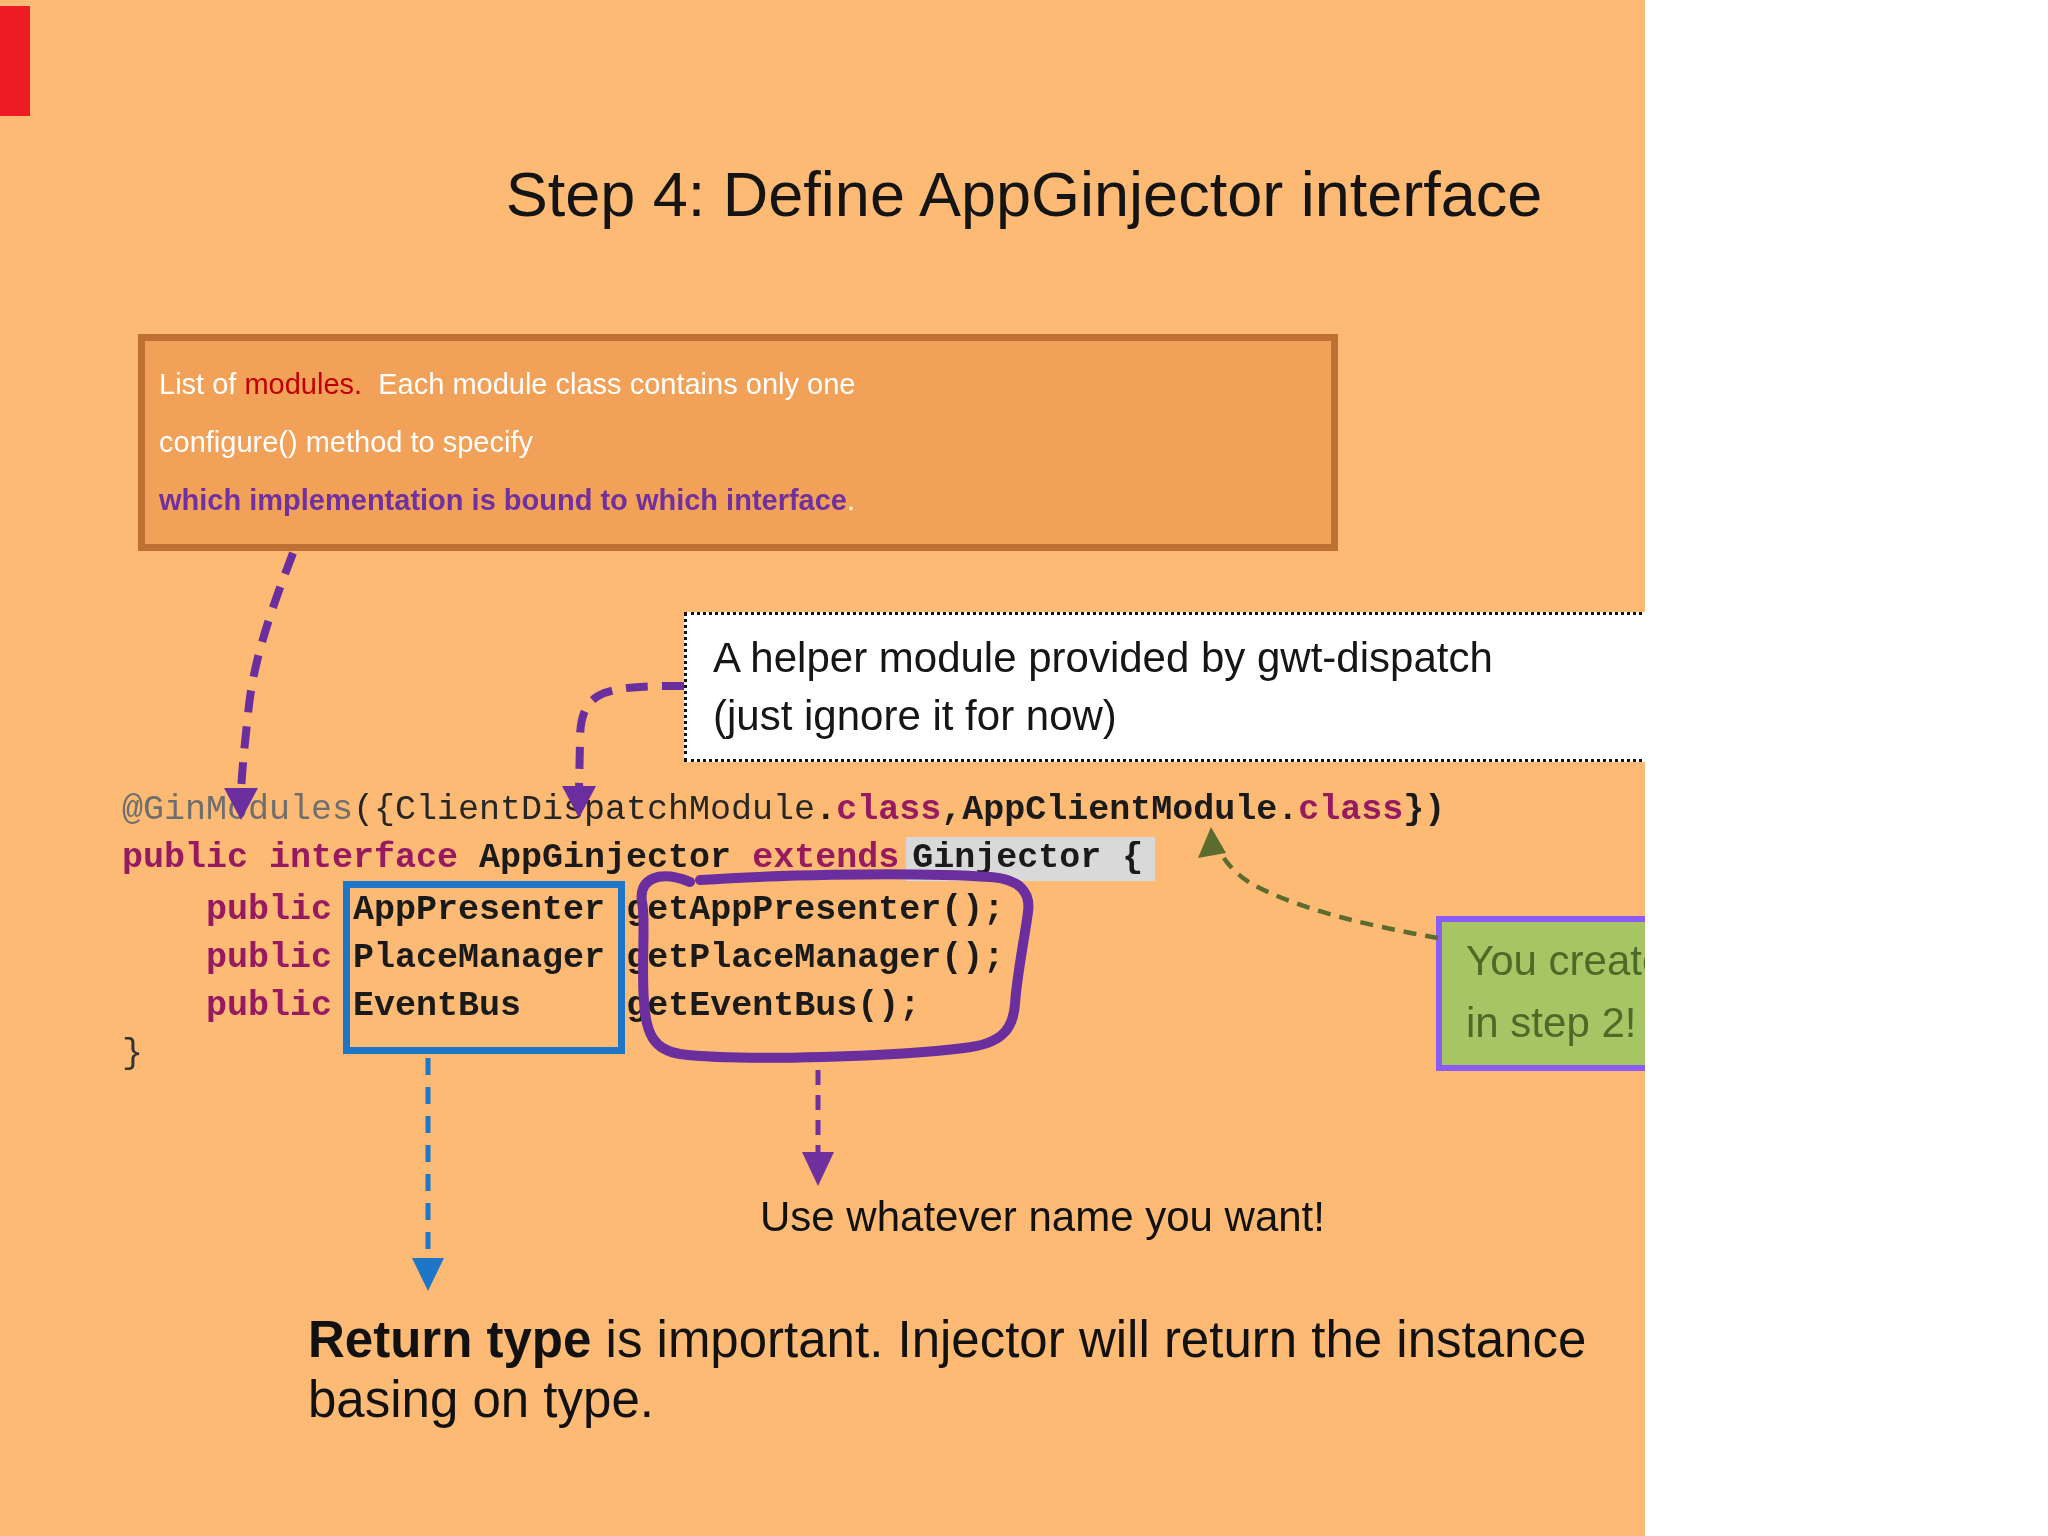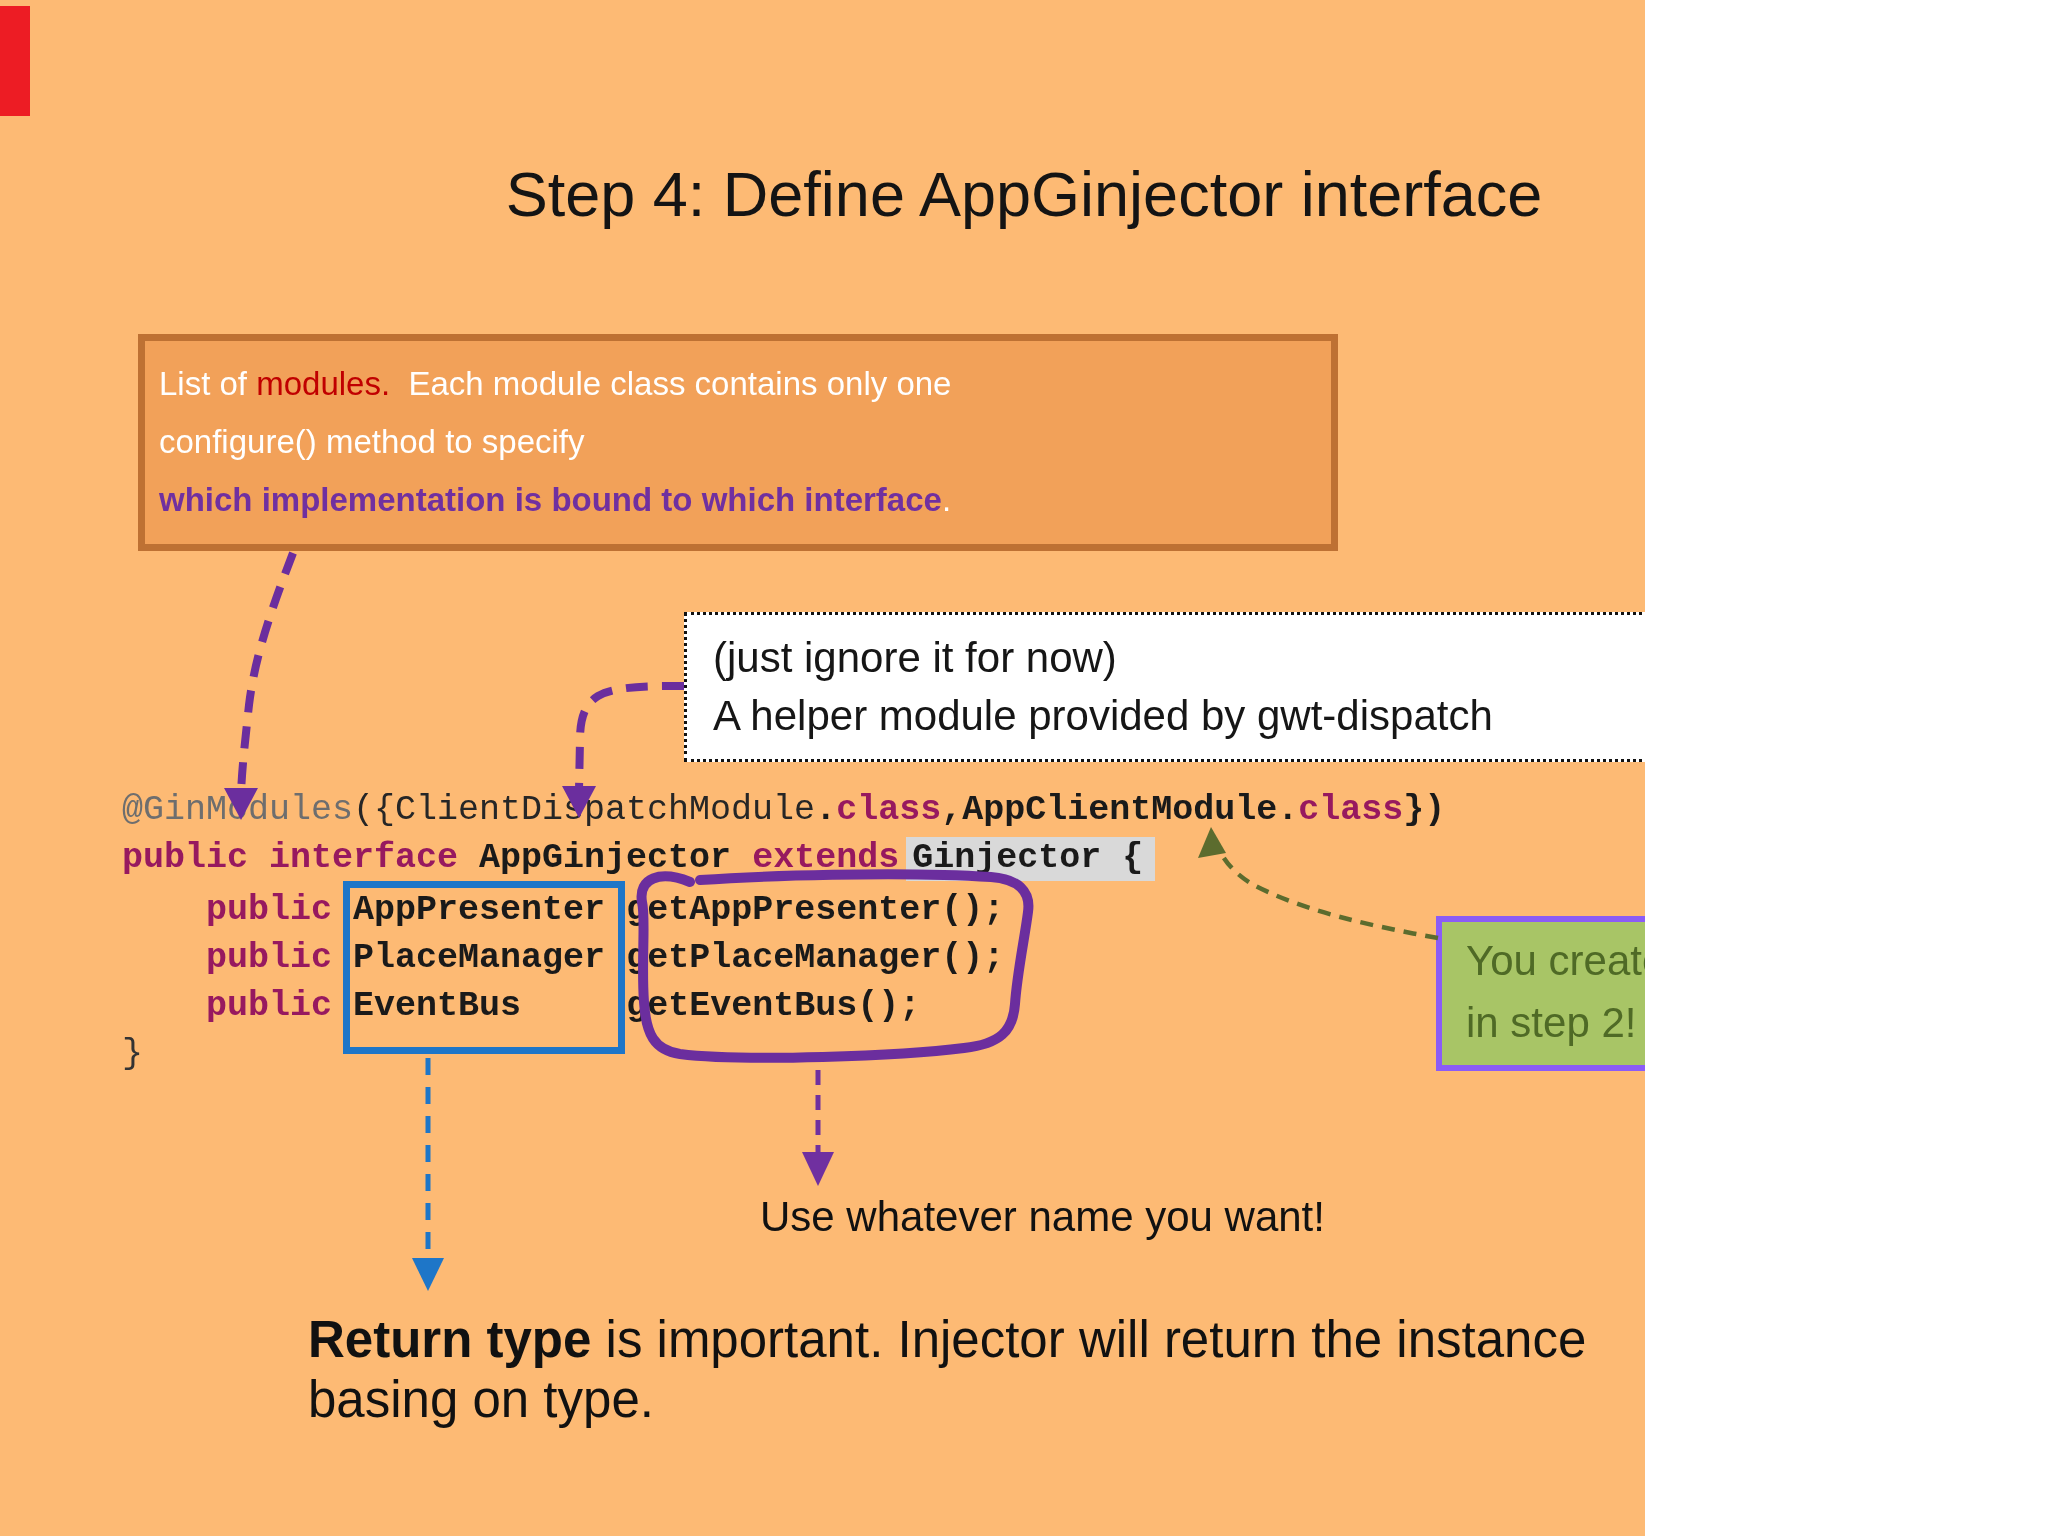--- a/index.html
+++ b/index.html
@@ -4,21 +4,21 @@
 <style>
   html,body{margin:0;padding:0;background:#ffffff;}
   .slide{position:relative;width:1645px;height:1536px;background:#fdba74;overflow:hidden;
          font-family:"Liberation Sans", sans-serif;}
   .red-marker{position:absolute;left:0;top:6px;width:30px;height:110px;background:#ED1C24;}
   .title{position:absolute;left:0;top:158px;width:2048px;text-align:center;margin:0;
          font-size:63px;font-weight:400;color:#141414;letter-spacing:0;}
   
   .orange-note{position:absolute;left:138px;top:334px;width:1200px;height:217px;
                background:#F2A159;border:7px solid #BE7133;box-sizing:border-box;
-               padding:14px 0 0 14px;color:#ffffff;font-size:33px;line-height:58px;}
+               padding:14px 0 0 14px;color:#ffffff;font-size:29px;line-height:58px;}
   .note-line{white-space:pre;}
   .orange-note .red{color:#C00000;}
   .orange-note .purple-bold{color:#7030A0;font-weight:bold;}
   
   .helper-note{position:absolute;left:684px;top:612px;width:1006px;height:150px;
                background:#ffffff;border:3px dotted #111111;box-sizing:border-box;
                padding:14px 0 0 26px;color:#161616;font-size:42px;line-height:58px;}
   
   .code{position:absolute;left:122px;white-space:pre;font-family:"Liberation Mono", monospace;
         font-size:35px;line-height:40px;color:#1A1A1A;font-weight:bold;}
@@ -50,22 +50,22 @@
 
   <h1 class="title">Step 4: Define AppGinjector interface</h1>
 
   <div class="orange-note">
     <div class="note-line"><span>List of </span><span class="red">modules.</span><span>  Each module class contains only one</span></div>
     <div class="note-line"><span>configure() method to specify</span></div>
     <div class="note-line"><span class="purple-bold">which implementation is bound to which interface</span><span>.</span></div>
   </div>
 
   <div class="helper-note">
+    <div>A helper module provided by gwt-dispatch</div>
     <div>(just ignore it for now)</div>
-    <div>A helper module provided by gwt-dispatch</div>
   </div>
 
   <div class="code l1"><span class="muted">@GinModules</span><span class="plain">({ClientDispatchModule</span><span>.</span><span class="kw">class</span><span>,</span><span>AppClientModule</span><span>.</span><span class="kw">class</span><span>})</span></div>
 
   <div class="code l2"><span class="kw">public</span><span> </span><span class="kw">interface</span><span> AppGinjector </span><span class="kw">extends</span><span> </span><span class="hl">Ginjector {</span></div>
 
   <div class="code l3"><span>    </span><span class="kw">public</span><span> </span><span>AppPresenter</span><span> </span><span>getAppPresenter();</span></div>
 
   <div class="code l4"><span>    </span><span class="kw">public</span><span> </span><span>PlaceManager</span><span> </span><span>getPlaceManager();</span></div>
 

